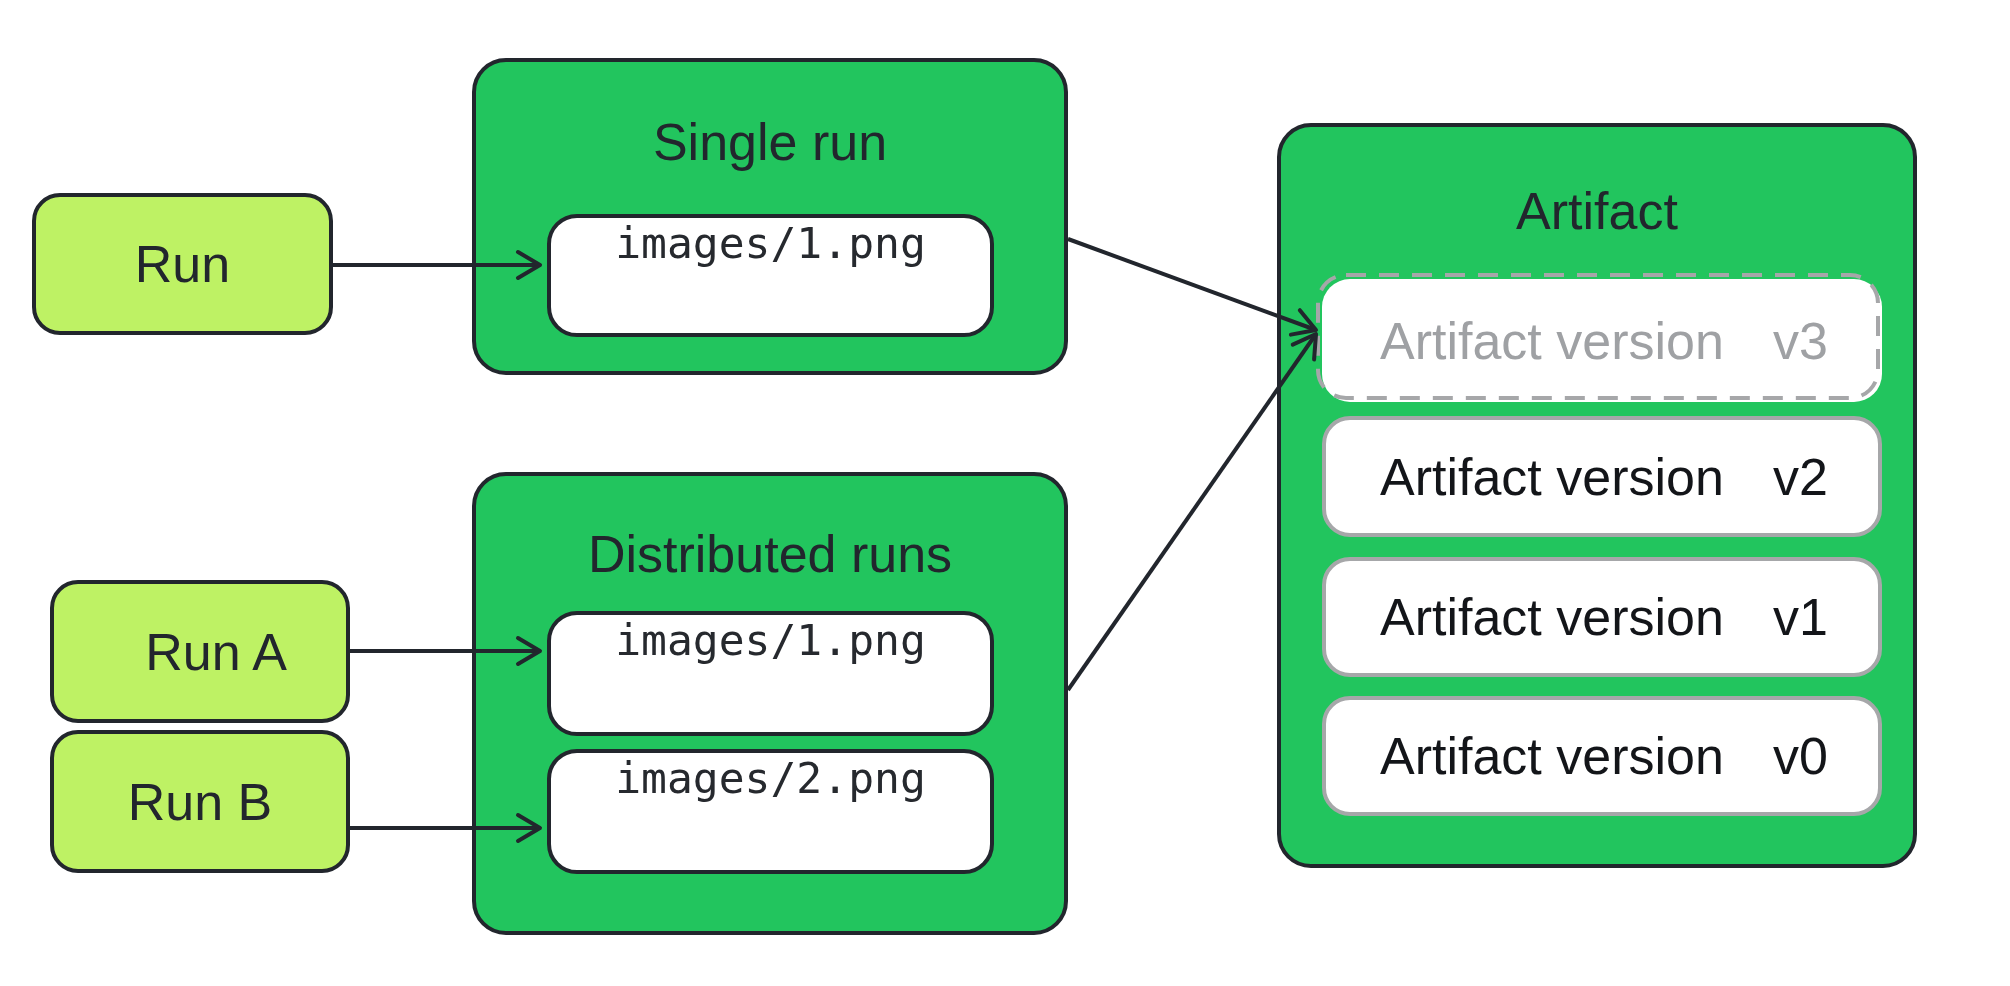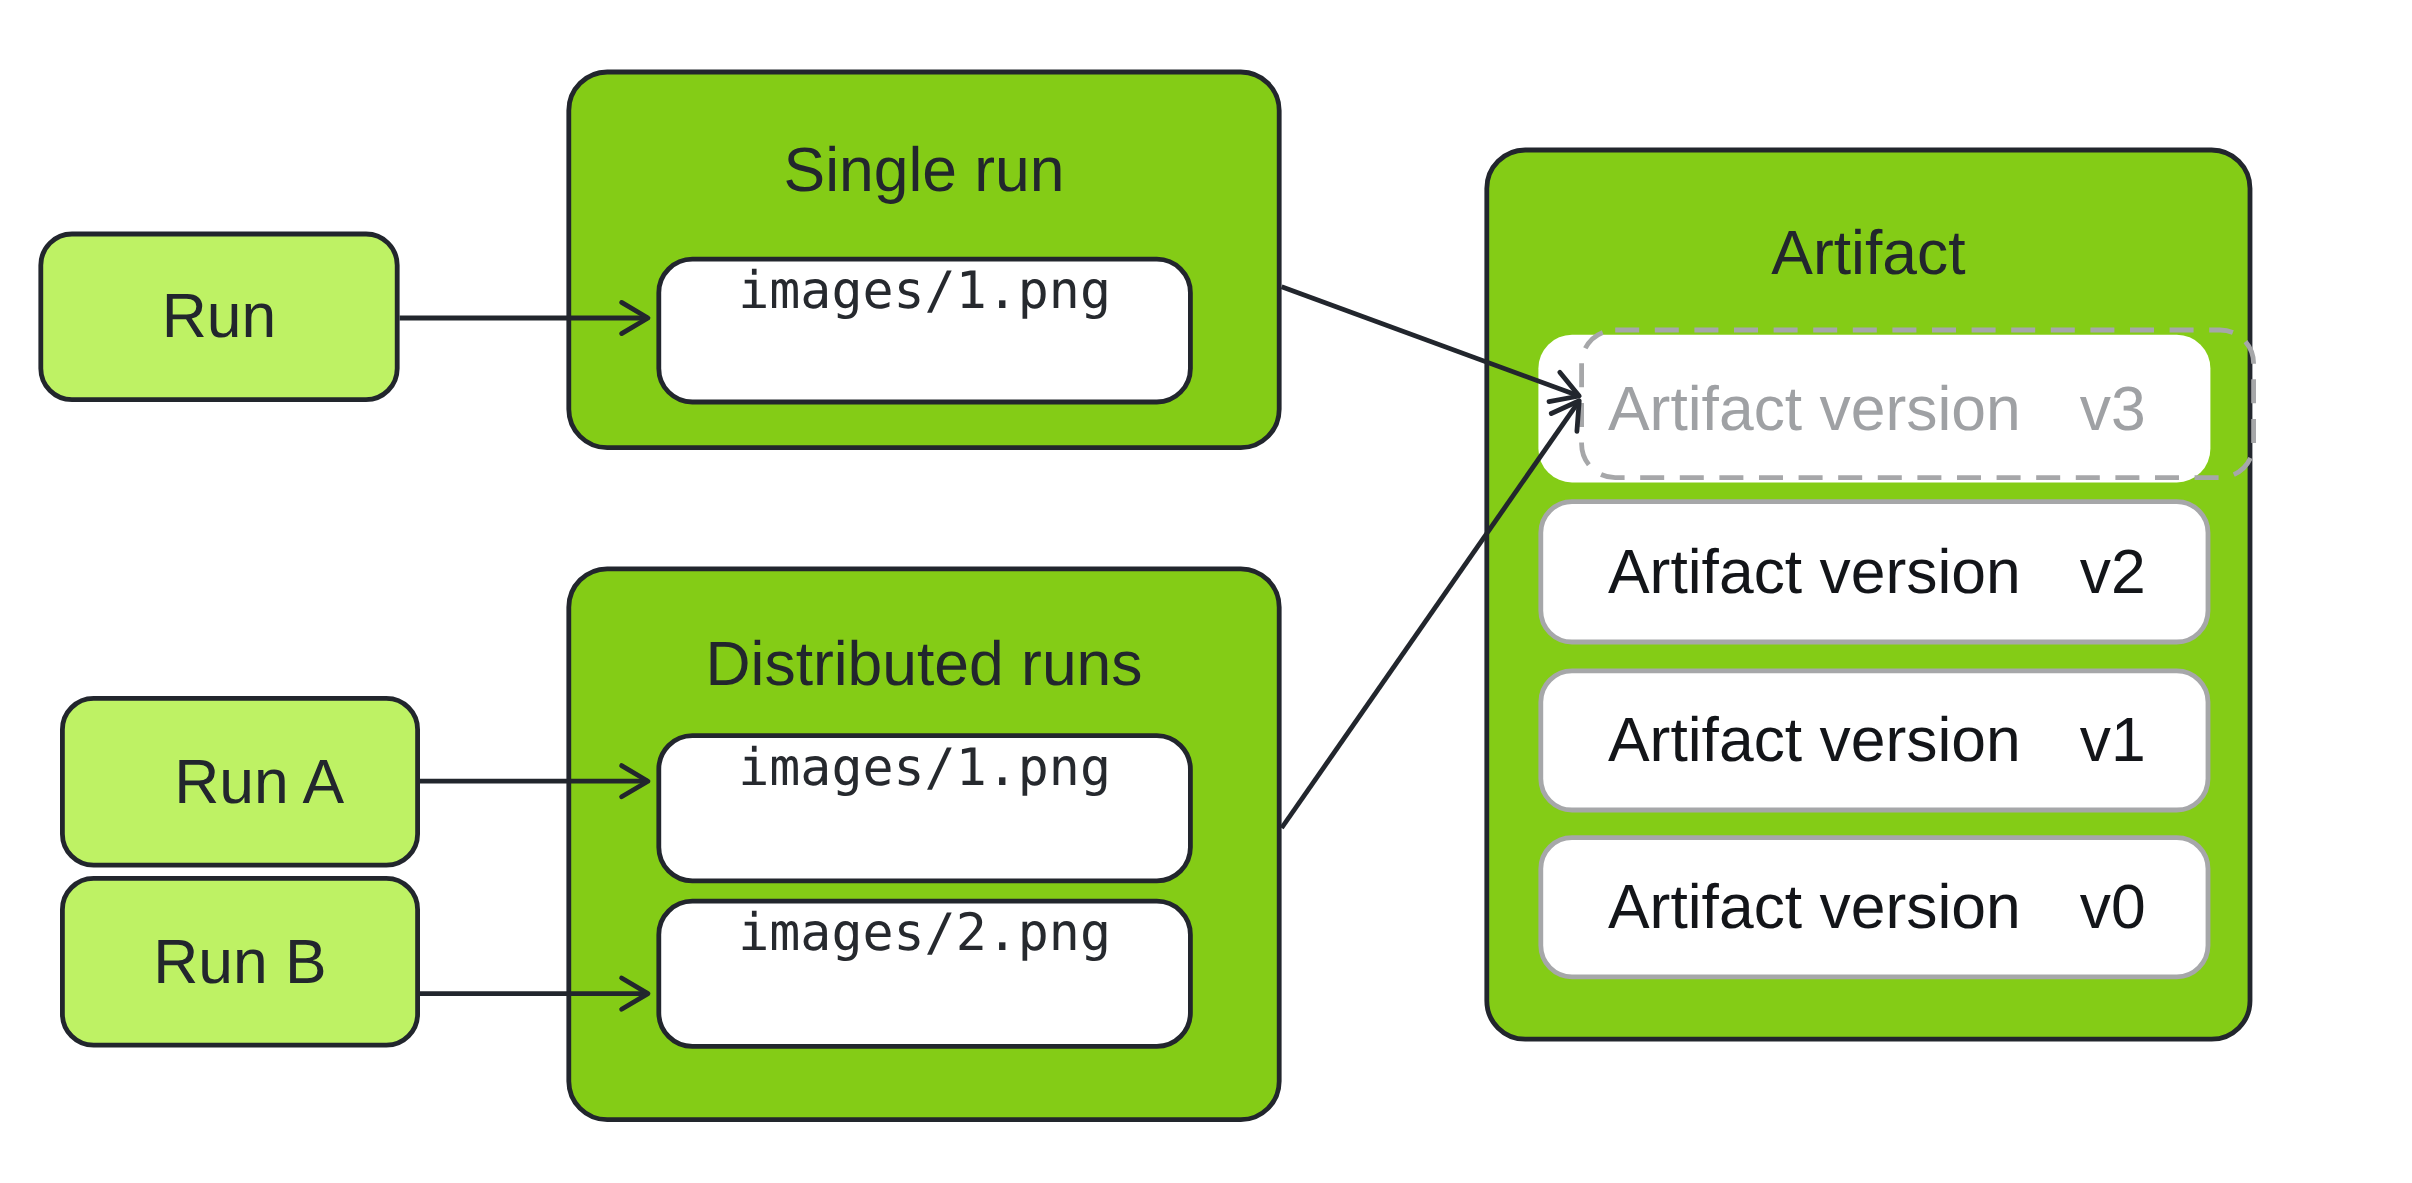--- a/index.html
+++ b/index.html
@@ -24,28 +24,28 @@
     font-size: 52px;
     color: #22262d;
     z-index: 2;
   }
   #node-run   { left: 32px;  top: 193px; width: 301px; height: 142px; }
   #node-run-a { left: 50px;  top: 580px; width: 300px; height: 143px; padding-left: 32px; }
   #node-run-b { left: 50px;  top: 730px; width: 300px; height: 143px; }
 
   
   .group-container {
-    background: #84cc16;
+    background: #22c55e;
     border: 4px solid #22262d;
     border-radius: 34px;
     z-index: 1;
   }
   #single-run-container  { left: 472px;  top: 58px;  width: 596px; height: 317px; }
   #distributed-container { left: 472px;  top: 472px; width: 596px; height: 463px; }
-  #artifact-container    { left: 1237px; top: 123px; width: 640px; height: 745px; padding-left: 40px; }
+  #artifact-container    { left: 1277px; top: 123px; width: 640px; height: 745px; padding-left: 40px; }
 
   .container-title {
     position: absolute;
     left: 0; right: 0;
     text-align: center;
     font-size: 52px;
     line-height: 1;
     color: #22262d;
     white-space: nowrap;
   }

